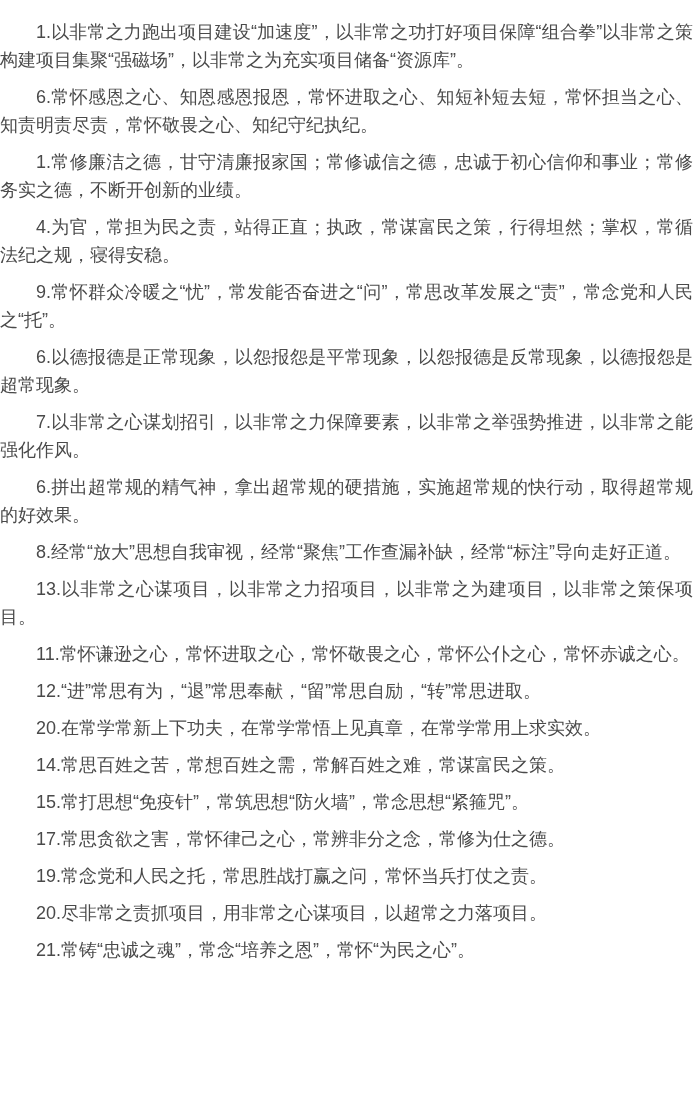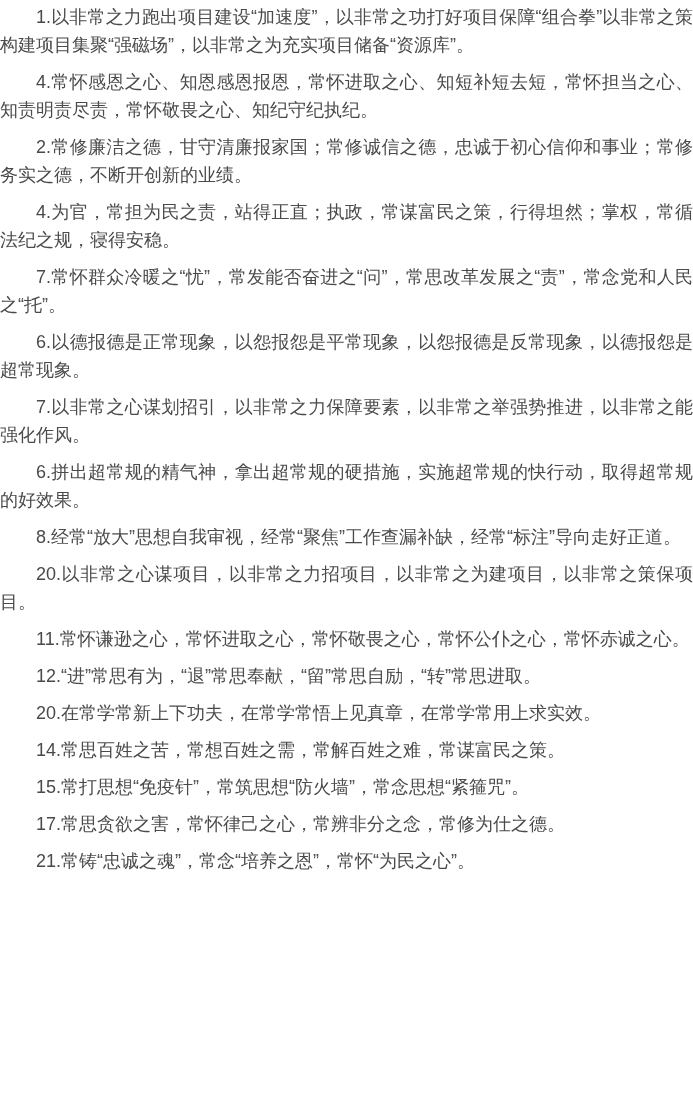--- a/index.html
+++ b/index.html
@@ -5,50 +5,52 @@
   html, body {
     margin: 0;
     padding: 0;
     background: #ffffff;
   }
   .page {
     width: 693px;
     min-height: 1097px;
     margin: 0 auto;
     background: #ffffff;
-    padding-top: 3px;
+    padding-top: 18px;
     box-sizing: border-box;
     overflow: hidden;
   }
   .para {
     font-family: "Liberation Sans", "DejaVu Sans", sans-serif;
     font-size: 18px;
     line-height: 28px;
     color: #4a4a4a;
     margin: 0 0 9px 0;
     text-indent: 2em;
     text-align: justify;
     word-break: break-all;
     letter-spacing: 0;
   }
 </style>
 </head>
 <body>
 
 <div class="page">
     <p class="para">1.以非常之力跑出项目建设“加速度”，以非常之功打好项目保障“组合拳”以非常之策构建项目集聚“强磁场”，以非常之为充实项目储备“资源库”。</p>
-    <p class="para">4.常怀感恩之心、知恩感恩报恩，常怀进取之心、知短补短去短，常怀担当之心、知责明责尽责，常怀敬畏之心、知纪守纪执纪。</p>
-    <p class="para">2.常修廉洁之德，甘守清廉报家国；常修诚信之德，忠诚于初心信仰和事业；常修务实之德，不断开创新的业绩。</p>
+    <p class="para">6.常怀感恩之心、知恩感恩报恩，常怀进取之心、知短补短去短，常怀担当之心、知责明责尽责，常怀敬畏之心、知纪守纪执纪。</p>
+    <p class="para">1.常修廉洁之德，甘守清廉报家国；常修诚信之德，忠诚于初心信仰和事业；常修务实之德，不断开创新的业绩。</p>
     <p class="para">4.为官，常担为民之责，站得正直；执政，常谋富民之策，行得坦然；掌权，常循法纪之规，寝得安稳。</p>
-    <p class="para">7.常怀群众冷暖之“忧”，常发能否奋进之“问”，常思改革发展之“责”，常念党和人民之“托”。</p>
+    <p class="para">9.常怀群众冷暖之“忧”，常发能否奋进之“问”，常思改革发展之“责”，常念党和人民之“托”。</p>
     <p class="para">6.以德报德是正常现象，以怨报怨是平常现象，以怨报德是反常现象，以德报怨是超常现象。</p>
     <p class="para">7.以非常之心谋划招引，以非常之力保障要素，以非常之举强势推进，以非常之能强化作风。</p>
     <p class="para">6.拼出超常规的精气神，拿出超常规的硬措施，实施超常规的快行动，取得超常规的好效果。</p>
     <p class="para">8.经常“放大”思想自我审视，经常“聚焦”工作查漏补缺，经常“标注”导向走好正道。</p>
-    <p class="para">20.以非常之心谋项目，以非常之力招项目，以非常之为建项目，以非常之策保项目。</p>
+    <p class="para">13.以非常之心谋项目，以非常之力招项目，以非常之为建项目，以非常之策保项目。</p>
     <p class="para">11.常怀谦逊之心，常怀进取之心，常怀敬畏之心，常怀公仆之心，常怀赤诚之心。</p>
     <p class="para">12.“进”常思有为，“退”常思奉献，“留”常思自励，“转”常思进取。</p>
     <p class="para">20.在常学常新上下功夫，在常学常悟上见真章，在常学常用上求实效。</p>
     <p class="para">14.常思百姓之苦，常想百姓之需，常解百姓之难，常谋富民之策。</p>
     <p class="para">15.常打思想“免疫针”，常筑思想“防火墙”，常念思想“紧箍咒”。</p>
     <p class="para">17.常思贪欲之害，常怀律己之心，常辨非分之念，常修为仕之德。</p>
+    <p class="para">19.常念党和人民之托，常思胜战打赢之问，常怀当兵打仗之责。</p>
+    <p class="para">20.尽非常之责抓项目，用非常之心谋项目，以超常之力落项目。</p>
     <p class="para">21.常铸“忠诚之魂”，常念“培养之恩”，常怀“为民之心”。</p>
   </div>
 
 </body></html>

